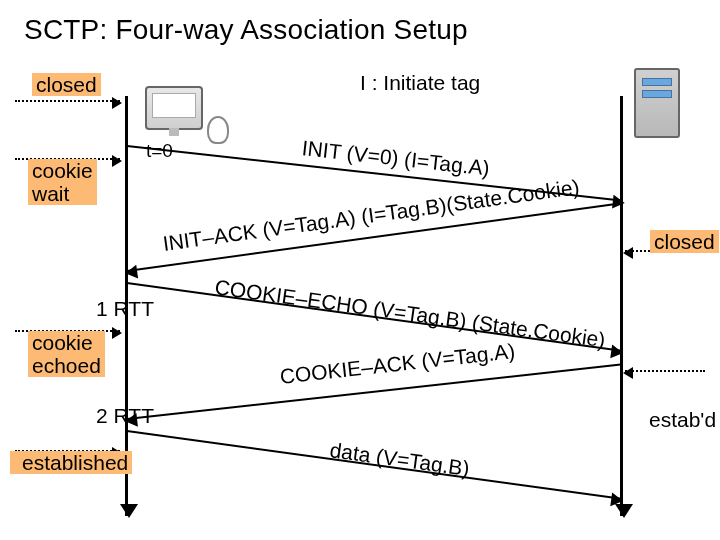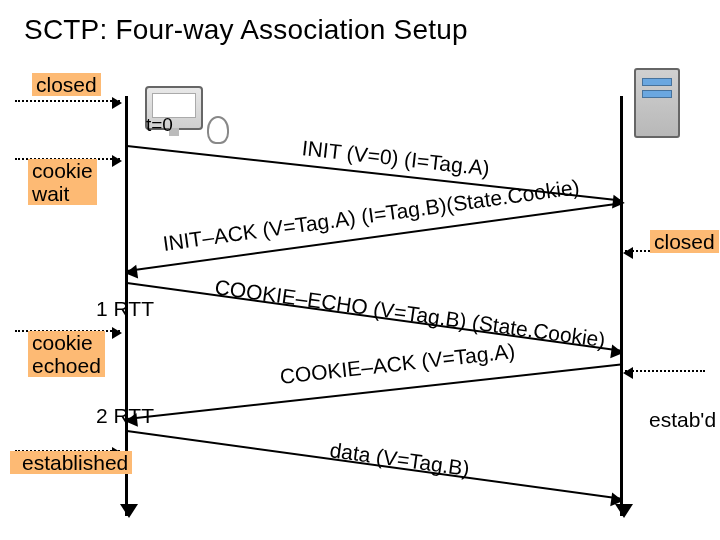--- a/index.html
+++ b/index.html
@@ -148,40 +148,41 @@
   }
   .server-box::before { top:8px; }
   .server-box::after  { top:20px; }
 </style>
 </head>
 <body>
 
 <div class="title">SCTP: Four-way Association Setup</div>
 
 <div class="legend">
+  <div>I : Initiate tag</div>
 </div>
 
 <div class="host client">
   <div class="monitor">
       <div class="screen"></div>
       <div class="stand"></div>
     </div>
   <div class="mouse"></div>
 </div>
 <div class="host server">
   <div class="server-box"></div>
 </div>
 
 <div class="vline left"></div>
 <div class="vline right"></div>
 
 <div class="dotted toRight" style="left:15px; top:100px; width:105px;"></div>
 <div class="hl" style="left:32px; top:73px;">closed</div>
 
-<div class="tmark" style="left:146px; top:114px;text-align:center;">t=0</div>
+<div class="tmark" style="left:146px; top:140px;text-align:center;">t=0</div>
 
 <div class="dotted toRight" style="left:15px; top:158px; width:105px;"></div>
 <div class="hl" style="left:28px; top:159px; white-space:pre-line; text-align:left;">cookie
 wait</div>
 
 <div class="hl" style="left:92px; top:273px; background:none;margin-top:24px;">1 RTT</div>
 
 <div class="dotted toRight" style="left:15px; top:330px; width:105px;"></div>
 <div class="hl" style="left:28px; top:331px; white-space:pre-line;">cookie
 echoed</div>

